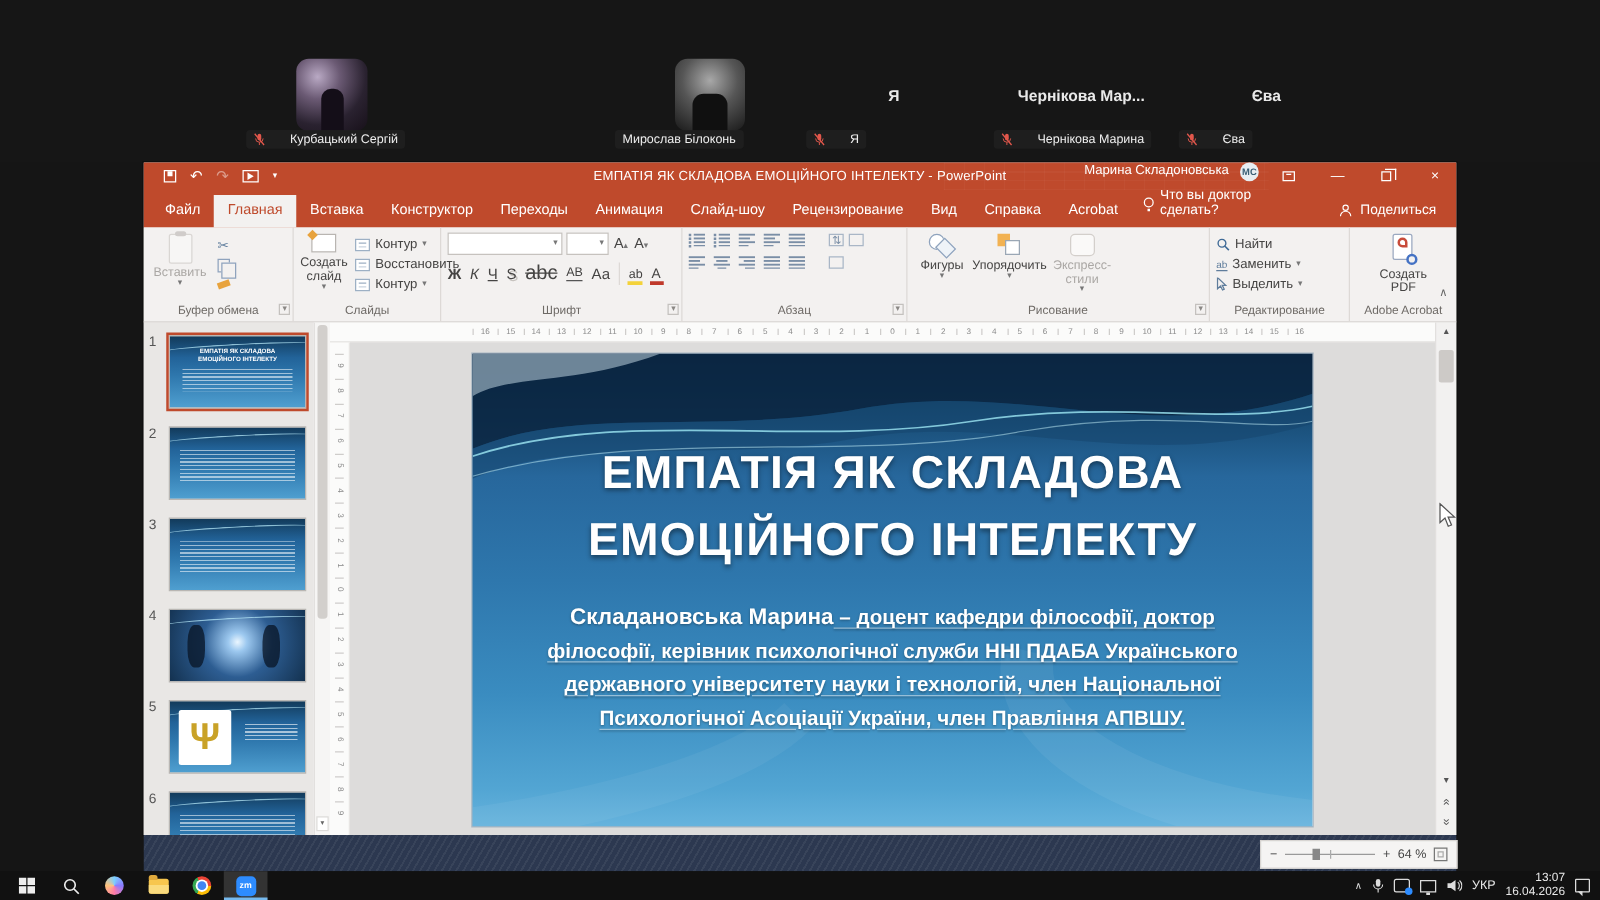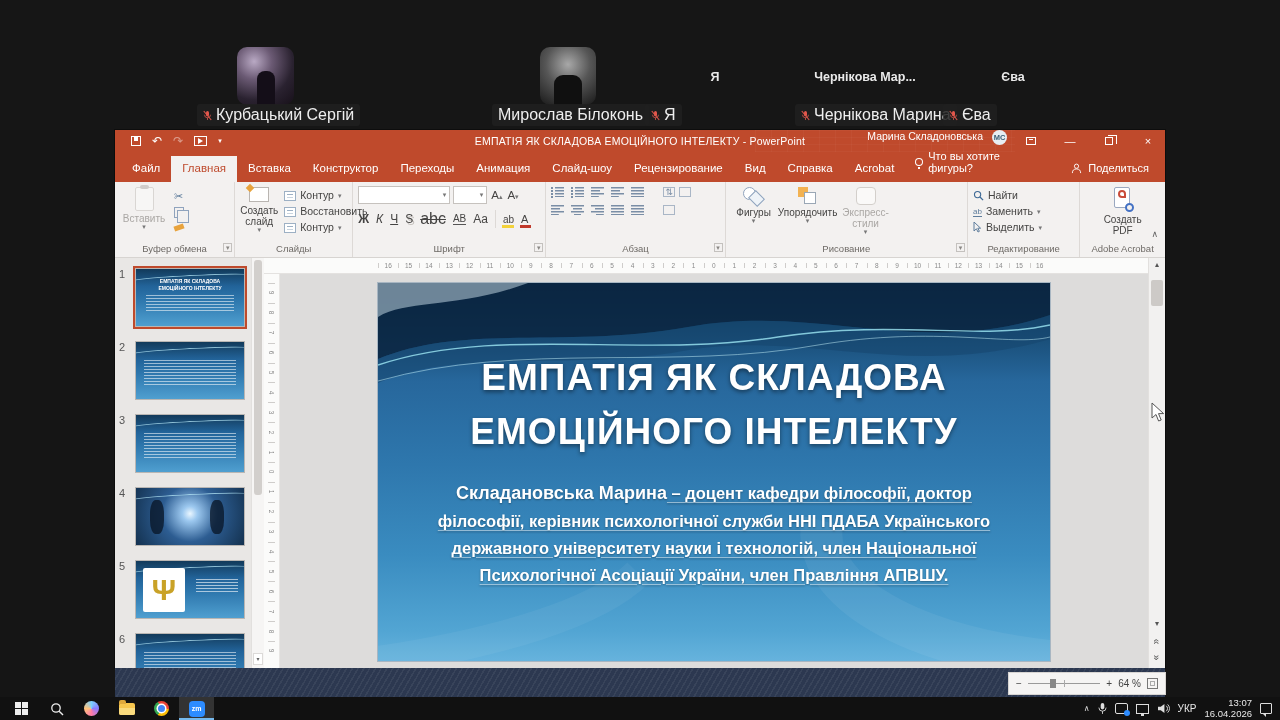--- a/index.html
+++ b/index.html
@@ -27,22 +27,22 @@
       radial-gradient(circle at 33% 55%,#649f48 0 5px,transparent 6px),
       radial-gradient(circle at 48% 38%,#578f3c 0 5px,transparent 6px);}
   .vid2 .hair{position:absolute;right:10px;bottom:-8px;width:56px;height:58px;border-radius:50%;background:#ece9e4;}
   .vid2 .face{position:absolute;right:22px;bottom:-12px;width:34px;height:42px;border-radius:46%;background:#c9a591;}
   .vid2 .glasses{position:absolute;right:26px;bottom:12px;width:26px;height:7px;border:1px solid #8c7a6d;border-radius:3px;background:rgba(255,255,255,.25);}
   .vid3{left:540px;top:47px;width:56px;height:58px;
     background:radial-gradient(circle at 50% 30%,#a8a8a8 0%,#565656 45%,#191919 100%);}
   .vid3::after{content:"";position:absolute;left:14px;bottom:0;width:28px;height:30px;border-radius:9px 9px 0 0;background:#101010;}
   .noname{position:absolute;top:70px;width:150px;text-align:center;color:#e9e9e9;font-size:12.5px;font-weight:bold;}
   .n4{left:640px;} .n5{left:790px;} .n6{left:938px;}
-  .chip{position:absolute;top:104px;display:flex;align-items:center;gap:4px;background:rgba(32,32,32,.85);
-    border-radius:3px;padding:2px 6px;color:#eee;font-size:16px;white-space:nowrap;}
+  .chip{position:absolute;top:104px;display:flex;align-items:center;gap:20px;background:rgba(32,32,32,.85);
+    border-radius:3px;padding:2px 6px;color:#eee;font-size:10px;white-space:nowrap;}
   .chip-in{position:absolute;left:2px;bottom:2px;top:auto;}
   .c1{left:197px;} .c3{left:492px;} .c4{left:645px;} .c5{left:795px;} .c6{left:943px;}
 
   
   .ppt{position:absolute;left:115px;top:130px;width:1050px;height:538px;background:#f3f1f0;
     display:flex;flex-direction:column;box-shadow:0 0 0 1px rgba(0,0,0,.4);}
   .tbar{height:22px;background:var(--accent);display:flex;align-items:center;color:#fff;font-size:10.5px;position:relative;flex:none;}
   .tbar::after{content:"";position:absolute;right:150px;top:0;width:260px;height:100%;opacity:.5;pointer-events:none;
     background:repeating-linear-gradient(90deg,rgba(255,255,255,.06) 0 1px,transparent 1px 16px),
                repeating-linear-gradient(0deg,rgba(255,255,255,.06) 0 1px,transparent 1px 7px);}
@@ -328,21 +328,21 @@
       <span class="tab">Конструктор</span>
       <span class="tab">Переходы</span>
       <span class="tab">Анимация</span>
       <span class="tab">Слайд-шоу</span>
       <span class="tab">Рецензирование</span>
       <span class="tab">Вид</span>
       <span class="tab">Справка</span>
       <span class="tab">Acrobat</span>
       <span class="tellme">
         <span class="bulb"></span>
-        <span>Что вы хотите фигуры?</span>
+        <span>Что вы доктор сделать?</span>
       </span>
       <span class="share">
         <svg width="11" height="11" viewBox="0 0 12 12">
             <circle cx="6" cy="3.5" r="2.3" fill="none" stroke="#fff"></circle>
             <path d="M1.5,11 a4.5,4.5 0 0 1 9,0" fill="none" stroke="#fff"></path>
           </svg>
         <span>Поделиться</span>
       </span>
     </div>
 

